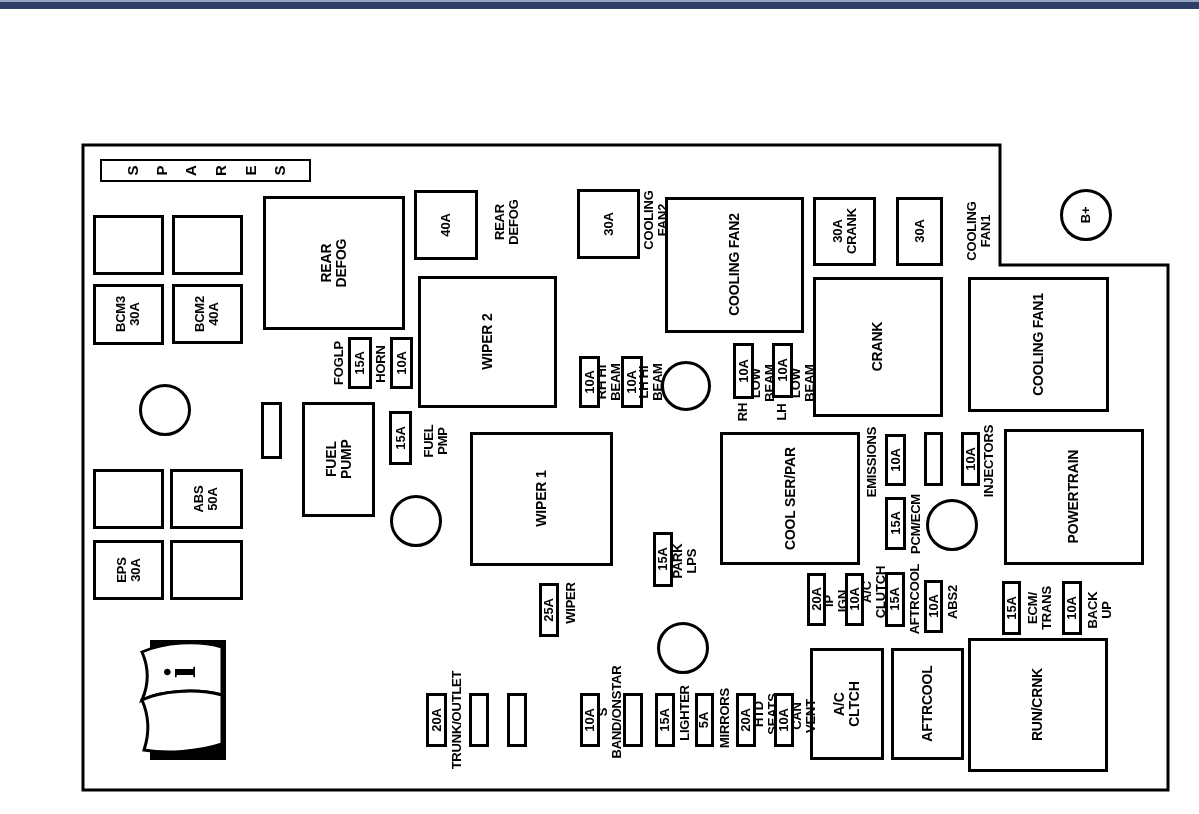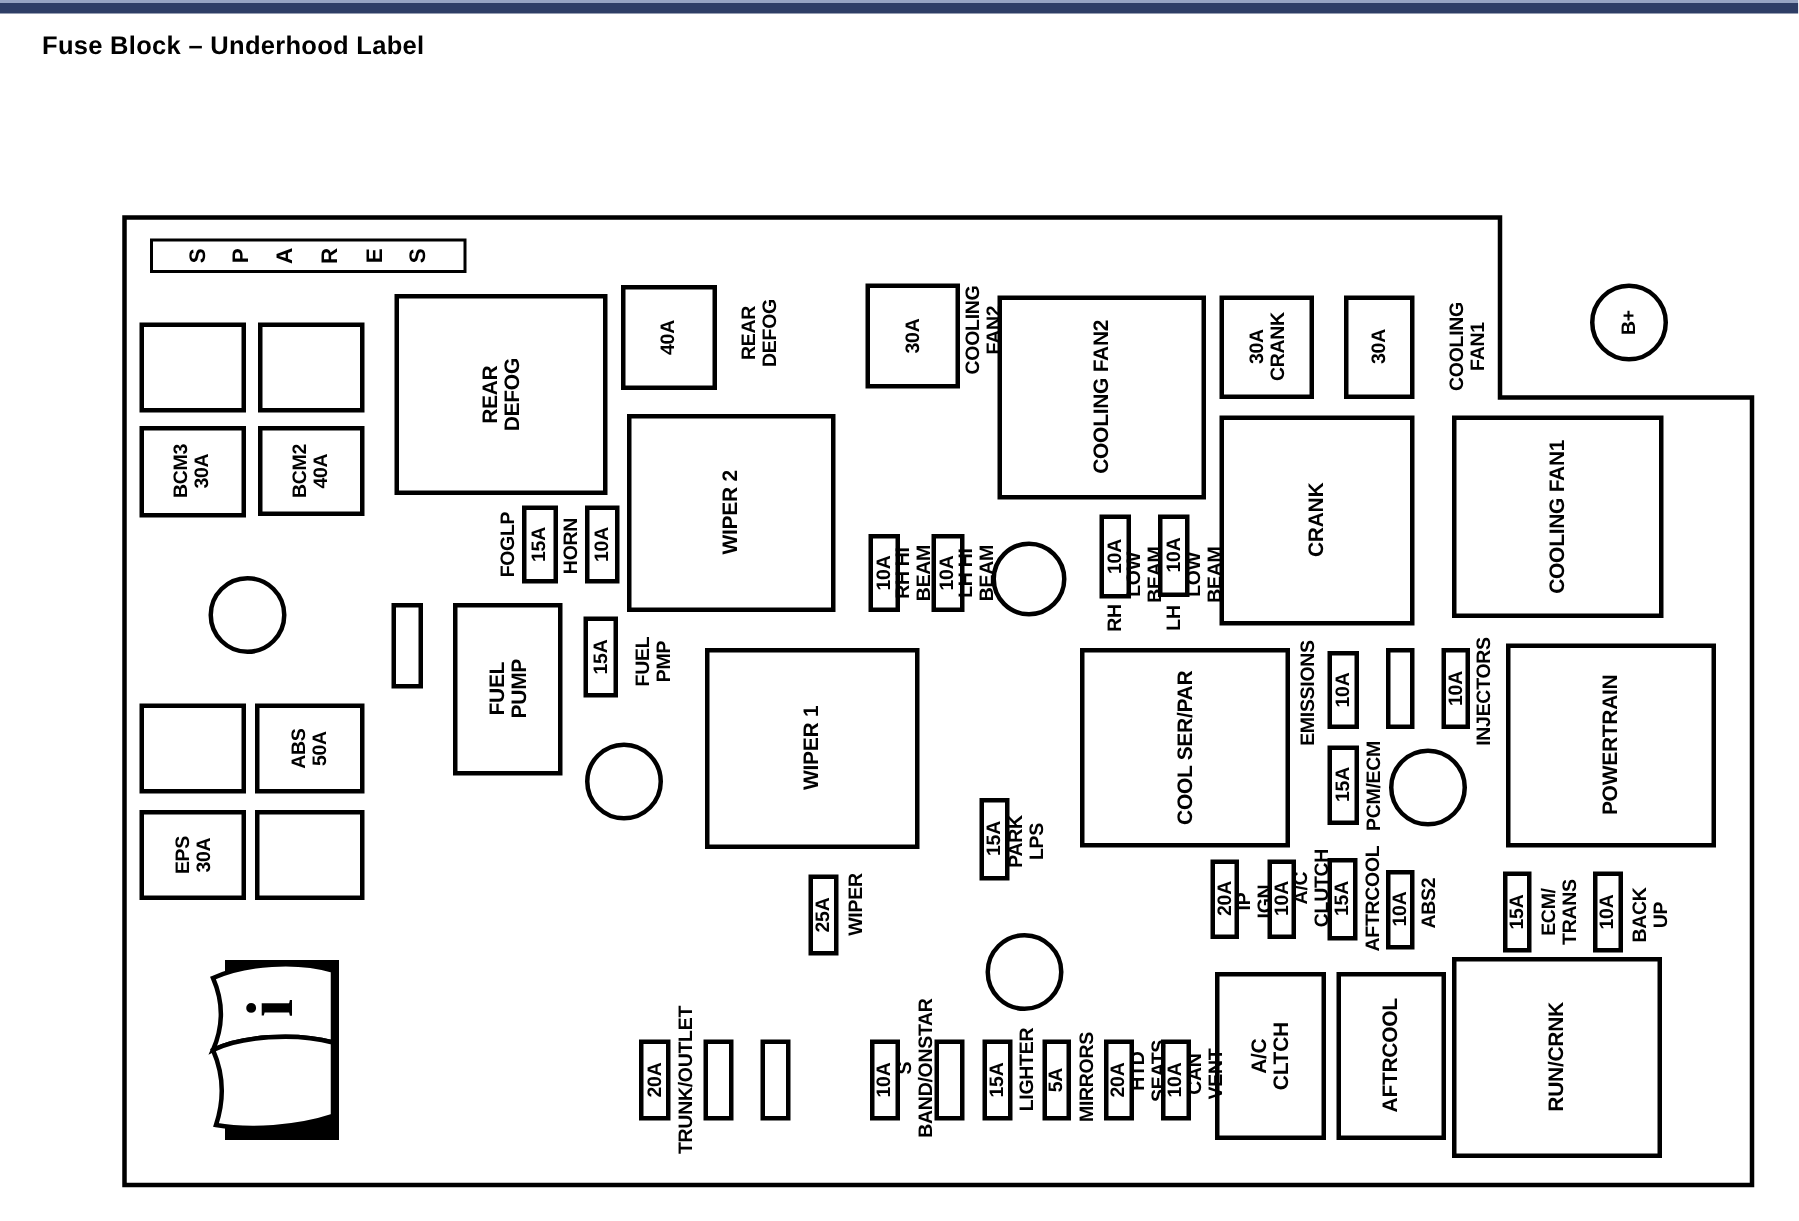--- a/index.html
+++ b/index.html
@@ -26,21 +26,20 @@
   #spares{position:absolute;border:2px solid #000;background:#fff;display:flex;
           align-items:center;justify-content:center;gap:19px;box-sizing:border-box;}
   .sp{transform:rotate(-90deg);display:inline-block;font-weight:bold;font-size:15px;}
   #info-icon{position:absolute;}
 </style>
 </head>
 <body>
 
 <div class="page">
   <div class="topbar"></div>
-  <div class="title">Fuse Block – Underhood Label</div>
 
   <div id="diagram">
     <svg class="outline" width="1199" height="814">
       <polygon fill="none" stroke="#000" stroke-width="3" points="83,145 1000,145 1000,265 1168,265 1168,790 83,790"></polygon>
     </svg>
 
     <div id="spares" style="left: 100px; top: 159px; width: 211px; height: 23px;">
         <span class="sp">S</span>
         <span class="sp">P</span>
         <span class="sp">A</span>

